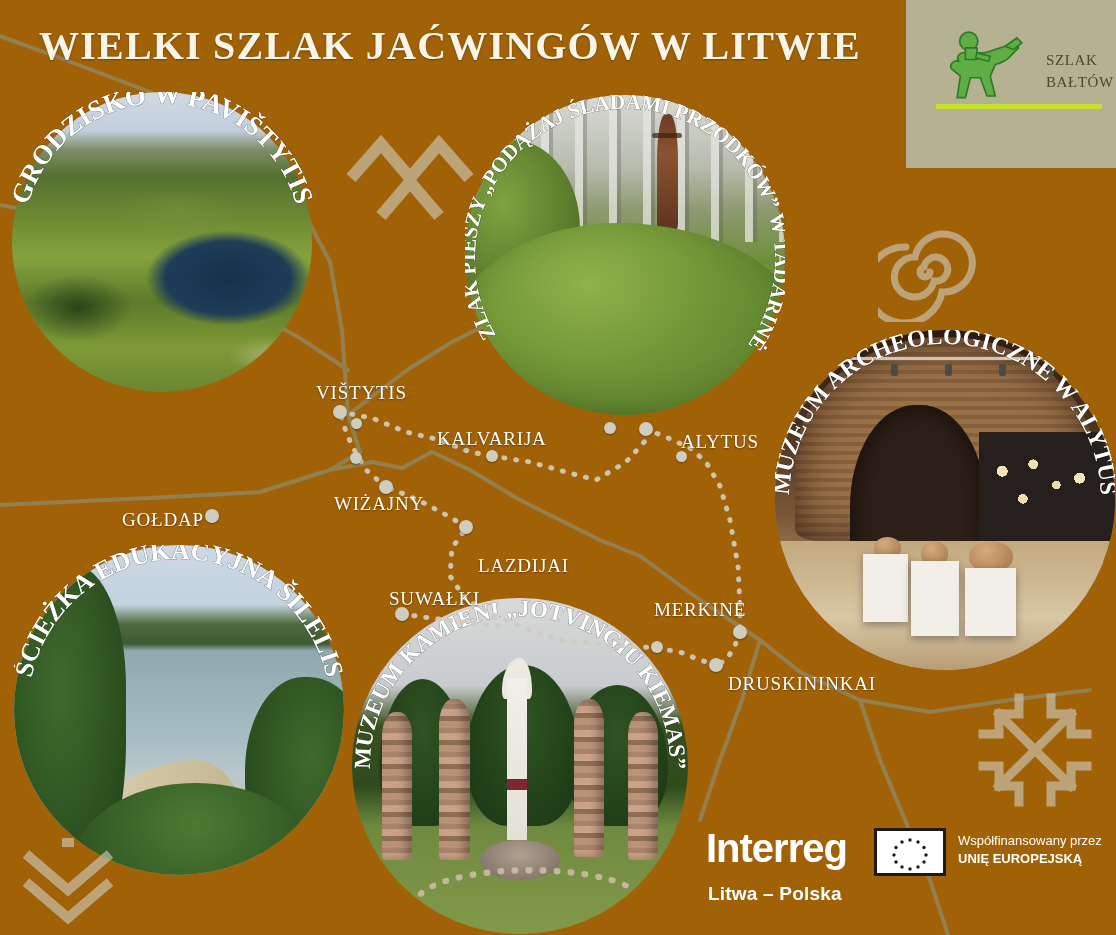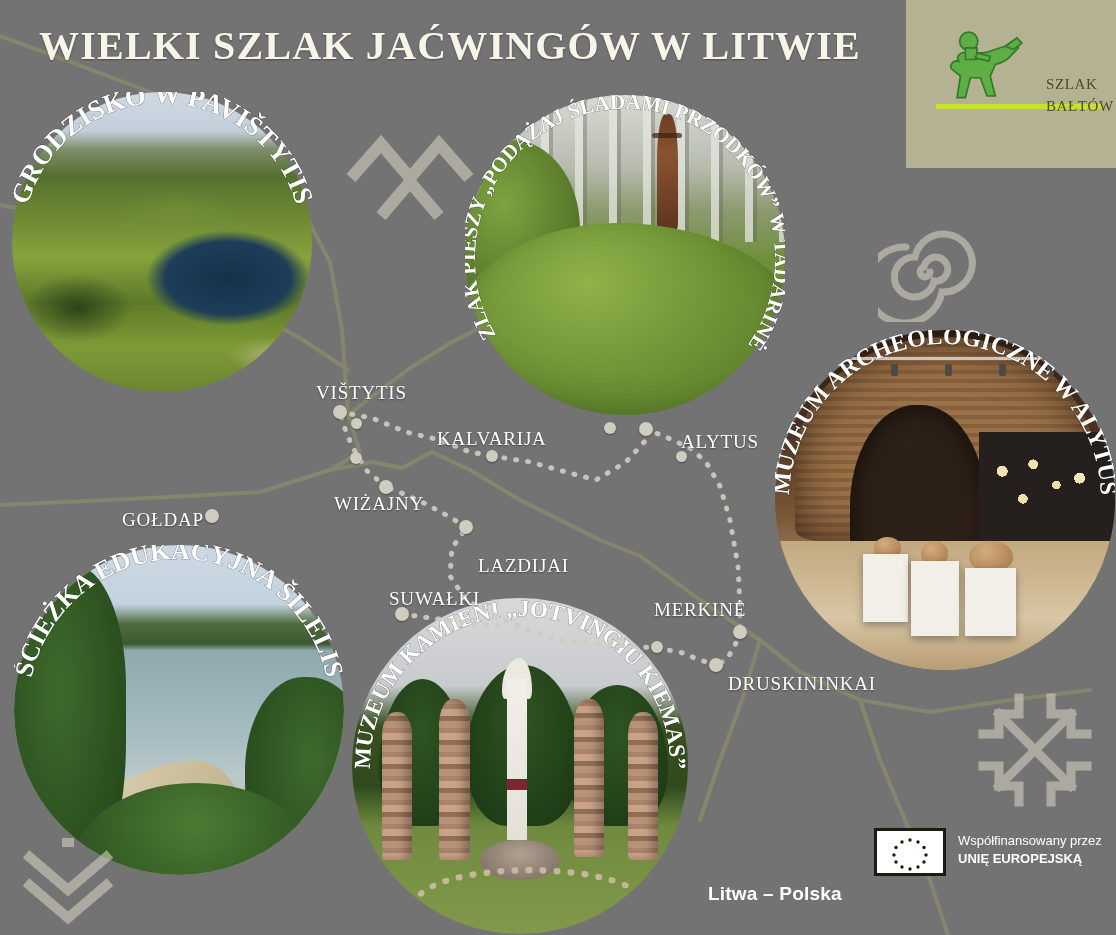--- a/index.html
+++ b/index.html
@@ -1,19 +1,19 @@
 <!DOCTYPE html>
 <html><head>
 <meta charset="utf-8">
 <style>
   html,body{margin:0;padding:0;background:#4f4f20;}
   body{font-family:"Liberation Serif",serif;}
   #poster{
     position:relative;width:1116px;height:935px;overflow:hidden;
-    background:#737373;
+    background:#a16207;
   }
 
   
   .bgsvg{position:absolute;left:0;top:0;width:1116px;height:935px;}
 
   
   #title{
     position:absolute;left:0;top:22px;width:900px;text-align:center;
     color:#f7f4e8;font-size:40px;letter-spacing:1.2px;font-weight:700;
     font-family:"Liberation Serif",serif;
@@ -25,21 +25,21 @@
     position:absolute;left:906px;top:0px;width:210px;height:168px;
     background:#b5b193;overflow:hidden;
   }
   #brand .arc{position:absolute;border-radius:50%;border-style:solid;border-color:#5a5a26;}
   #brand .arc1{left:-132px;top:-56px;width:226px;height:268px;border-width:12px;}
   #brand .arc2{left:-152px;top:-76px;width:262px;height:306px;border-width:8px;}
   #brand .mask{position:absolute;left:0;top:0;width:130px;height:168px;background:#b5b193;clip-path:polygon(40% 0,100% 0,100% 100%,40% 100%);}
   #brand .horse{position:absolute;left:34px;top:28px;width:84px;height:78px;}
   #brand .bline{position:absolute;left:30px;top:104px;width:166px;height:5px;background:#c7e22a;}
   #brand .btxt{position:absolute;left:140px;top:50px;width:70px;color:#4a4a2c;
-    font-size:15px;letter-spacing:.6px;line-height:1.45;font-family:"Liberation Serif",serif;margin-top:24px;}
+    font-size:15px;letter-spacing:.6px;line-height:1.45;font-family:"Liberation Serif",serif;}
 
   
   .medallion{position:absolute;}
   .medallion .disc{position:absolute;left:0;top:0;border-radius:50%;overflow:hidden;}
   .arc-label{position:absolute;left:0;top:0;width:100%;height:100%;pointer-events:none;}
   .arc-label text{
     fill:#ffffff;font-family:"Liberation Serif",serif;font-weight:700;
     paint-order:stroke;stroke:rgba(0,0,0,.35);stroke-width:1px;
   }
 
@@ -360,20 +360,21 @@
 
   <svg class="orn" style="left:18px;top:838px;width:100px;height:92px;" viewBox="0 0 100 92">
     <g fill="none" stroke="#cfcdbd" stroke-width="10" stroke-linejoin="miter">
       <path d="M8,16 L50,52 L92,16"></path>
       <path d="M8,44 L50,80 L92,44"></path>
     </g>
     <rect x="44" y="0" width="12" height="9" fill="#cfcdbd"></rect>
   </svg>
 
   <div id="interreg">
+    <div class="word">Interreg</div>
     <div class="sub">Litwa – Polska</div>
     <div class="flag">
       <svg viewBox="0 0 66 42" width="100%" height="100%">
         <g fill="#1b1b12">
           <circle cx="33" cy="9" r="1.7"></circle>
             <circle cx="41" cy="11" r="1.7"></circle>
           <circle cx="47" cy="16.5" r="1.7"></circle>
             <circle cx="49" cy="24" r="1.7"></circle>
           <circle cx="47" cy="31" r="1.7"></circle>
             <circle cx="41" cy="36" r="1.7"></circle>

